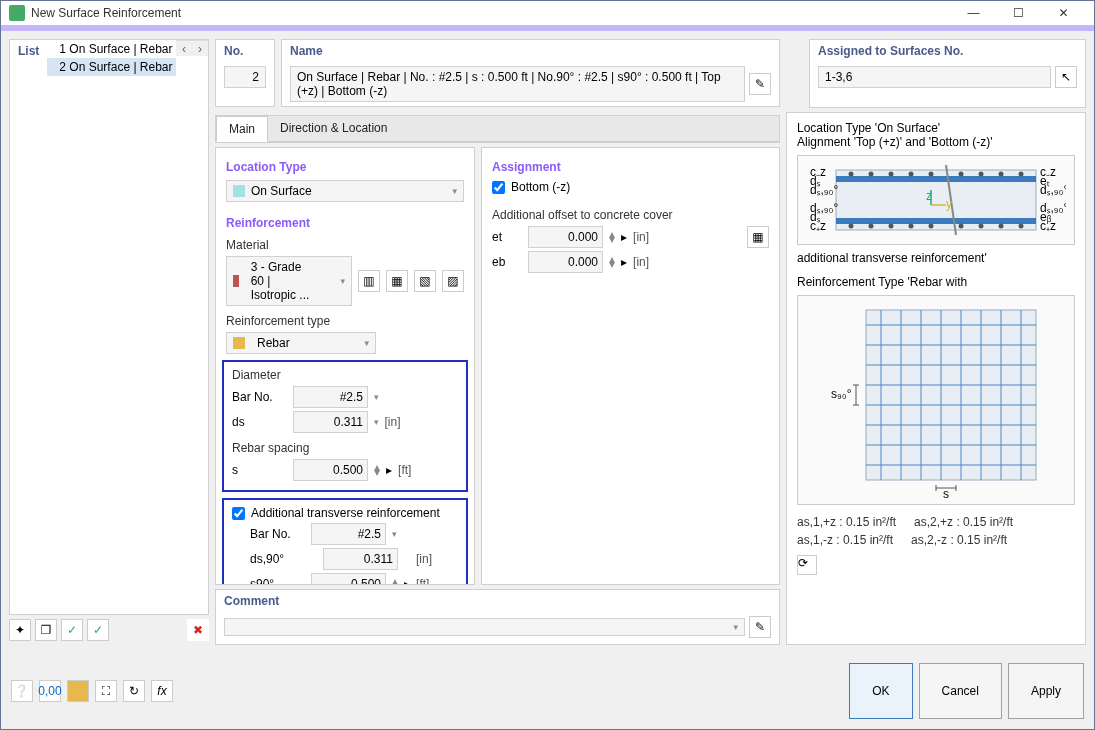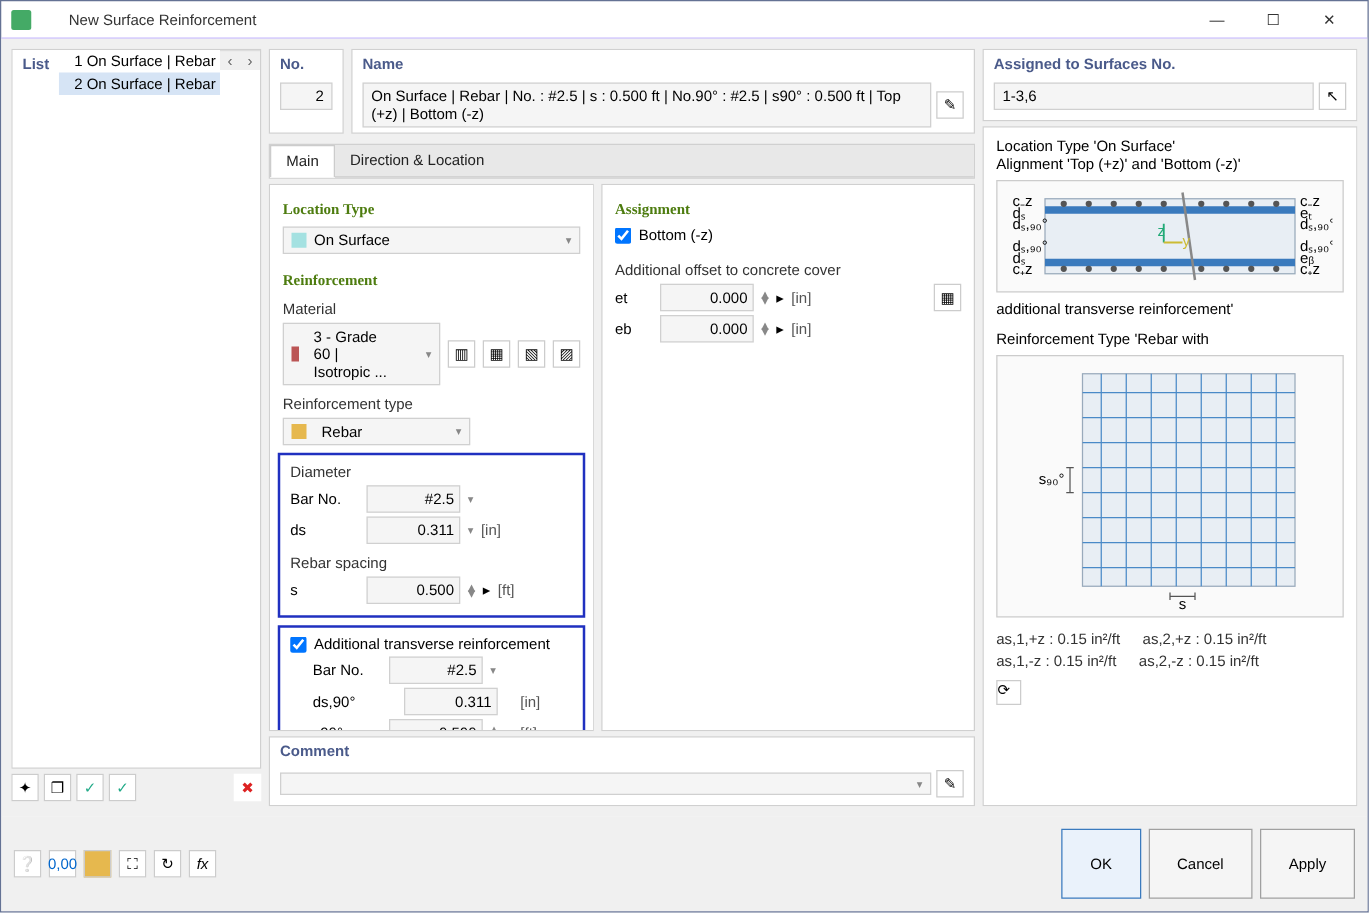--- a/index.html
+++ b/index.html
@@ -1,17 +1,17 @@
 <!DOCTYPE html>
 <html><head>
 <meta charset="utf-8">
 <style>
 * { box-sizing: border-box; margin: 0; padding: 0; font-family: "Segoe UI", Tahoma, sans-serif; font-size: 12px; }
 body { background: #fff; width:1095px; height:730px; border:1px solid #647294; display:flex; flex-direction:column; }
-.titlebar { height:30px; display:flex; align-items:center; padding:0 8px; border-bottom:1px solid #c4b5fd;gap:24px; }
+.titlebar { height:30px; display:flex; align-items:center; padding:0 8px; border-bottom:6px solid #c4b5fd; }
 .titlebar .icon { width:16px; height:16px; margin-right:6px; background:#4a6; border-radius:2px; position:relative; }
 .titlebar .title { flex:1; color:#333; }
 .winbtns { display:flex; }
 .winbtn { width:45px; height:28px; display:flex; align-items:center; justify-content:center; color:#333; }
 .content { flex:1; padding:8px; background:#f0f0f0; display:flex; flex-direction:column; overflow:hidden; }
 .toprow { display:flex; gap:6px; margin-bottom:4px; height:58px; }
 .panel { background:#fff; border:1px solid #d0d0d0; }
 .panel-hdr { color:#4a5a8a; font-weight:bold; padding:4px 8px; }
 .listitems { flex:1; overflow:hidden; }
 .listitem { display:flex; align-items:center; padding:2px 6px; white-space:nowrap; overflow:hidden; }
@@ -32,21 +32,21 @@
 .input { background:#f5f5f5; border:1px solid #d0d0d0; padding:3px 6px; text-align:right; }
 .input.wide { flex:1; text-align:left; }
 .tabs { display:flex; background:#e8e8e8; border-bottom:1px solid #ccc; }
 .tab { padding:5px 12px; color:#222; cursor:pointer; }
 .tab.active { background:#fff; border:1px solid #ccc; border-bottom:1px solid #fff; margin-bottom:-1px; }
 .formarea { flex:1; display:flex; gap:6px; padding:0; overflow:hidden; }
 .formcol { background:#fff; border:1px solid #d0d0d0; padding:8px 10px; overflow-y:auto; }
 .formcol.left { width:260px; }
 .formcol.mid { flex:1; }
 .rightcol { width:300px; display:flex; flex-direction:column; gap:4px; }
-.section-hdr { color:#4d7c0f; font-weight:bold; margin:4px 0 6px 0;font-family:Liberation Serif, serif; }
+.section-hdr { color:#8b5cf6; font-weight:bold; margin:4px 0 6px 0; }
 .sub-hdr { color:#333; margin:8px 0 4px 0; }
 .select { background:#f5f5f5; border:1px solid #d0d0d0; padding:3px 6px; display:flex; align-items:center; justify-content:space-between; width:100%;gap:26px; }
 .select .sw { width:12px; height:12px; margin-right:6px; }
 .row { display:flex; align-items:center; gap:6px; margin:3px 0; }
 .row .lbl { width:55px; }
 .row .numinp { width:75px; text-align:right; background:#f5f5f5; border:1px solid #d0d0d0; padding:3px 4px; }
 .spinner { display:flex; flex-direction:column; font-size:7px; line-height:5px; color:#888; }
 .unit { color:#555; }
 .hl { border:2px solid #2030c0; padding:6px 8px; margin:6px -4px; }
 .chk { display:flex; align-items:center; gap:6px; }
@@ -260,21 +260,21 @@
           <div class="select" style="flex:1;">
               <span></span>
               <span class="chev">▾</span>
             </div>
           <div class="iconbtn">✎</div>
         </div>
       </div>
     </div>
 
     <div class="rightcol">
-      <div class="panel" style="height:58px;">
+      <div class="panel" style="height:69px;margin-left:23px;">
         <div class="panel-hdr">Assigned to Surfaces No.</div>
         <div class="fld">
           <div class="input wide">1-3,6</div>
           <div class="iconbtn">↖</div>
         </div>
       </div>
       <div class="panel" style="flex:1; padding:8px 10px;">
         <div>Location Type 'On Surface'</div>
         <div>Alignment 'Top (+z)' and 'Bottom (-z)'</div>
         <div class="diagram" style="height:90px;">

